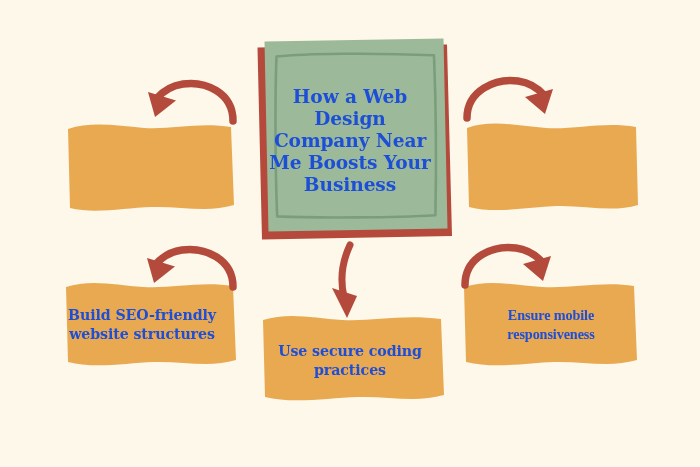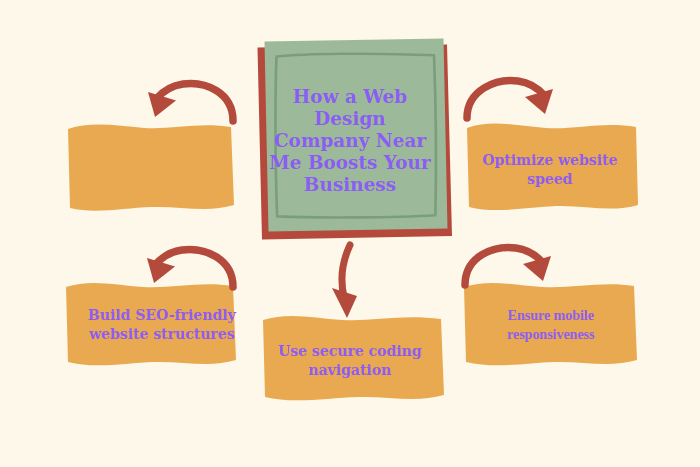--- a/index.html
+++ b/index.html
@@ -25,38 +25,38 @@
     top: 0;
     width: 700px;
     height: 467px;
   }
   .node-text {
     position: absolute;
     display: flex;
     align-items: center;
     justify-content: center;
     text-align: center;
-    color: #8b5cf6;
+    color: #1d4ed8;
     font-family: "DejaVu Serif", "Liberation Serif", serif;
     font-weight: bold;
     letter-spacing: -0.1px;
     pointer-events: none;
   }
   .branch-text {
     font-size: 14.2px;
     line-height: 1.33;
   }
   .center-text {
     font-size: 18.6px;
     line-height: 1.19;
   }
   
   #t-improve  { left:  66px; top: 132px; width: 168px; height: 76px; }
   #t-optimize { left: 464px; top: 132px; width: 172px; height: 76px; }
-  #t-seo      { left:  76px; top: 290px; width: 172px; height: 70px; }
+  #t-seo      { left:  56px; top: 290px; width: 172px; height: 70px; }
   #t-secure   { left: 258px; top: 326px; width: 184px; height: 70px; }
   #t-mobile   { left: 464px; top: 290px; width: 174px; height: 70px; font-family: Liberation Serif, serif; }
   #t-center   { left: 268px; top:  62px; width: 164px; height: 158px; }
 </style>
 </head>
 <body>
 
 <div id="infographic">
 
   <svg class="svg-layer" viewBox="0 0 700 467" xmlns="http://www.w3.org/2000/svg">
@@ -132,29 +132,26 @@
       <path fill="none" stroke="#B34A3B" stroke-width="7" stroke-linecap="round" d="M350,245 C342,262 340,280 344,297"></path>
       <path fill="#B34A3B" d="M332,288 L357,296 L347,318 Z"></path>
     </g>
   </svg>
 
   <div class="node-text center-text" id="t-center">
     <span>How a Web Design Company Near Me Boosts Your Business</span>
   </div>
 
 
-  <div class="node-text branch-text" id="t-optimize">
-    <span>Optimize website speed</span>
-  </div>
 
   <div class="node-text branch-text" id="t-seo">
     <span>Build SEO-friendly website structures</span>
   </div>
 
   <div class="node-text branch-text" id="t-secure">
-    <span>Use secure coding navigation</span>
+    <span>Use secure coding practices</span>
   </div>
 
   <div class="node-text branch-text" id="t-mobile">
     <span>Ensure mobile responsiveness</span>
   </div>
 
 </div>
 
 </body></html>

